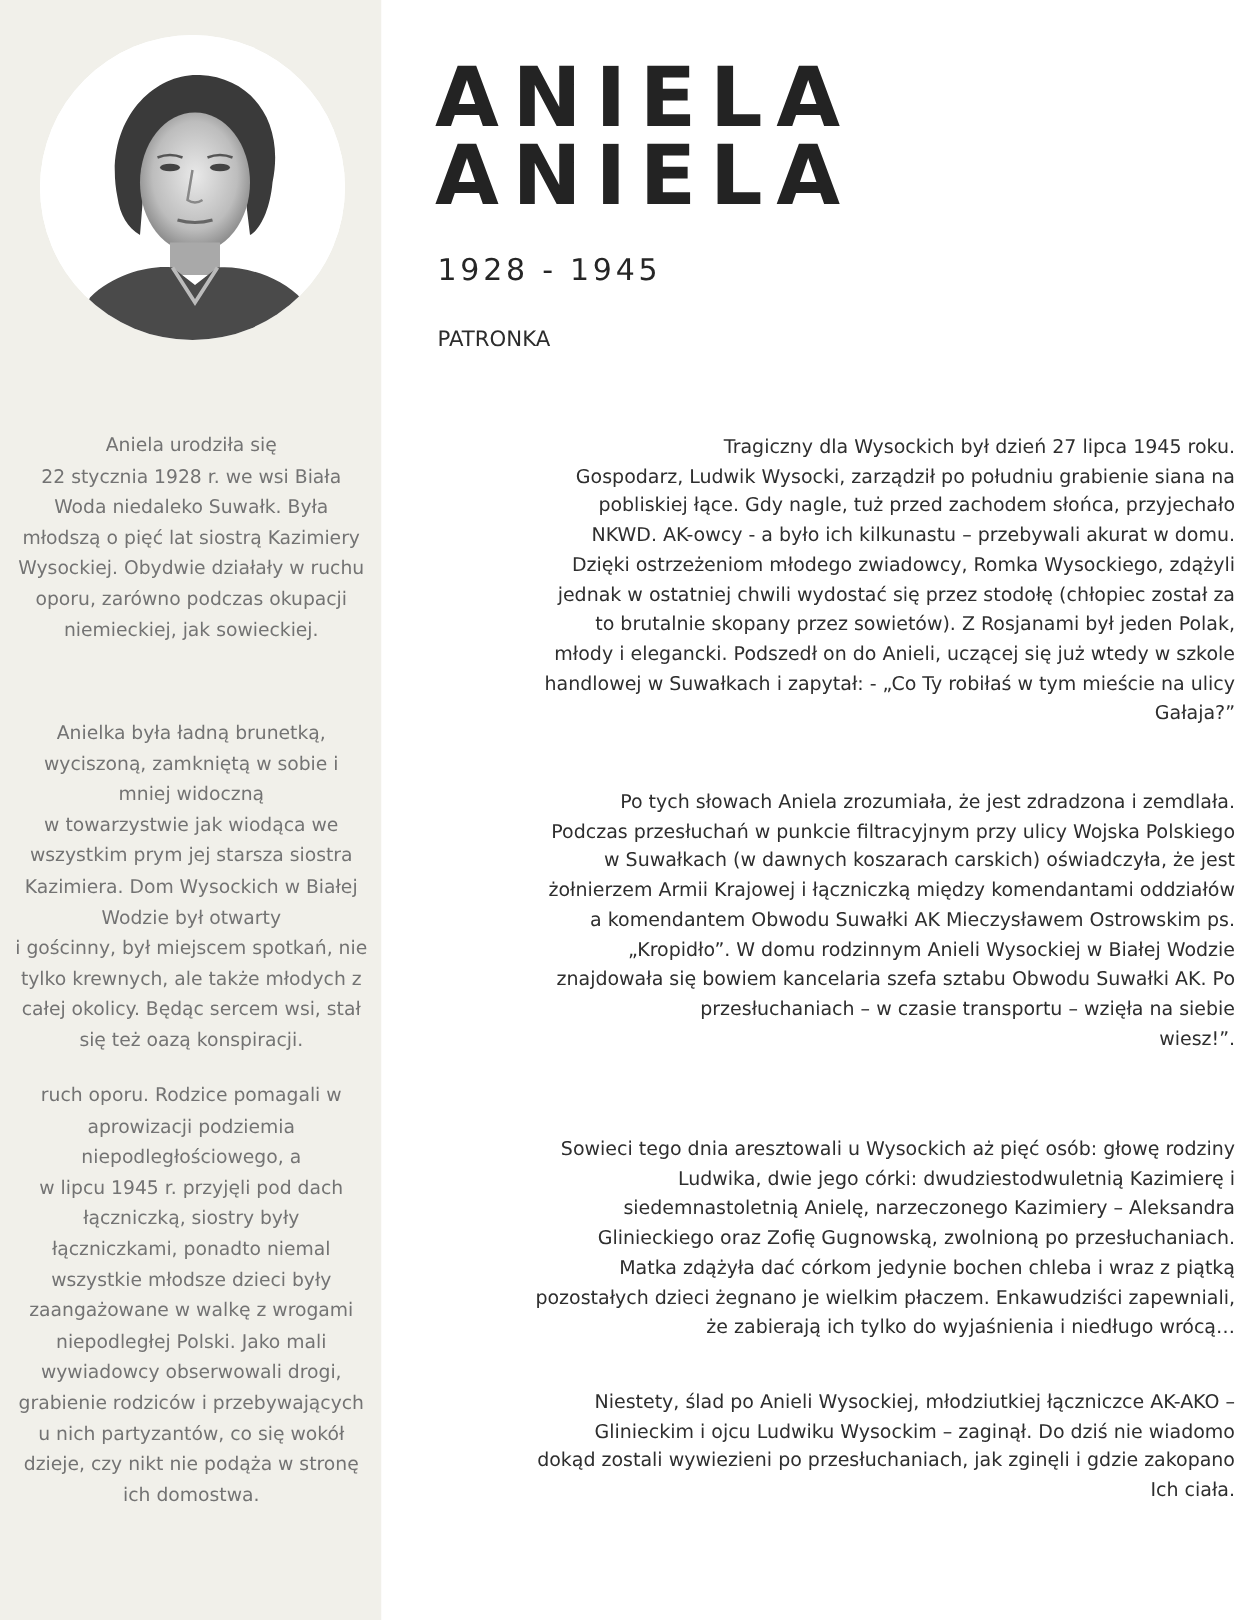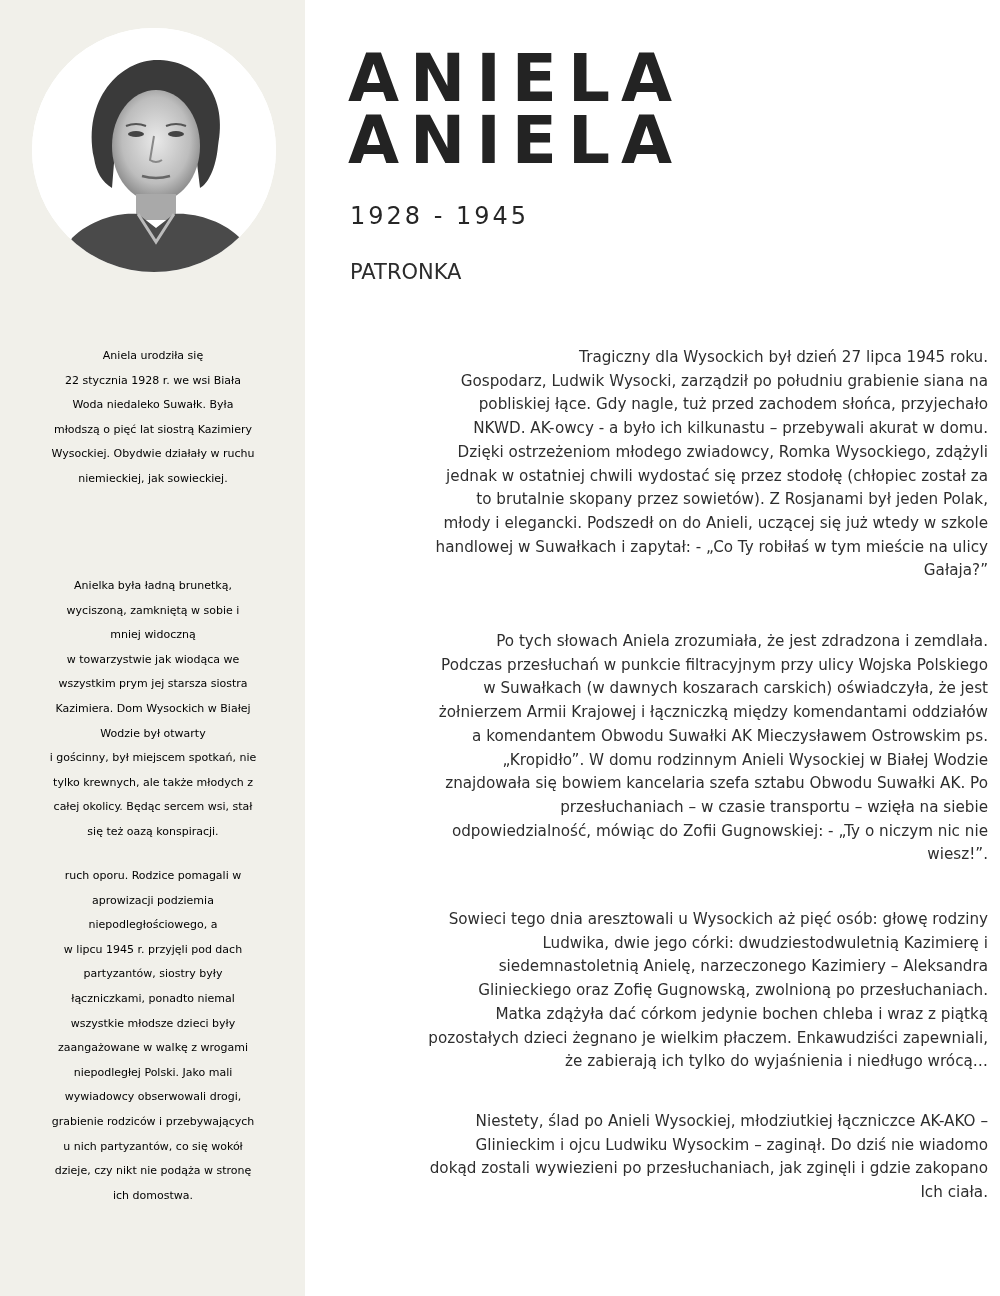--- a/index.html
+++ b/index.html
@@ -11,40 +11,40 @@
       background: #f1f0ea;
     }
     .portrait {
       position: absolute; left: 32px; top: 28px; width: 244px; height: 244px;
       border-radius: 50%; background: #ffffff; overflow: hidden;
     }
     .portrait svg { width: 100%; height: 100%; display: block; }
 
     .side-text {
       position: absolute; left: 8px; width: 290px;
-      text-align: center; font-size: 11px; line-height: 24.6px; color: #000000;
+      text-align: center; font-size: 15px; line-height: 24.6px; color: #737373;
     }
     .side-p1 { top: 344px; }
     .side-p2 { top: 574px; }
     .side-p3 { top: 864px; }
     .side-text .ln { display: block; white-space: nowrap; }
 
     .main { position: absolute; left: 348px; top: 0; width: 640px; }
     .name-line {
       position: absolute; left: 0; font-family: "DejaVu Sans", sans-serif;
       font-weight: bold; font-size: 66px; letter-spacing: 11px; color: #232323; white-space: nowrap;
     }
     .name-1 { top: 40px; }
     .name-2 { top: 102px; }
     .years {
       position: absolute; left: 2px; top: 202px; font-weight: normal; font-size: 24px;
       letter-spacing: 3px; color: #262626; white-space: nowrap;
     }
     .patron {
-      position: absolute; left: 2px; top: 257px; font-size: 21px; line-height: 30px; color: #2c2c2c;
+      position: absolute; left: 2px; top: 257px; font-size: 17px; line-height: 30px; color: #2c2c2c;
       white-space: nowrap;
     }
     .patron .ln { display: block; }
 
     .body-text {
       position: absolute; left: 0; width: 640px; font-size: 15.2px; line-height: 23.7px; color: #2e2e2e;
     }
     .body-text .ln { display: block; white-space: nowrap; text-align: right; }
     .b1 { top: 346px; }
     .b2 { top: 630px; }
@@ -84,20 +84,21 @@
       <path d="M106 186 L124 214 L142 186" stroke="#bbb" stroke-width="3" fill="none"></path>
     </svg>
   </div>
 
   <div class="side-text side-p1">
     <span class="ln">Aniela urodziła się</span>
     <span class="ln">22 stycznia 1928 r. we wsi Biała</span>
     <span class="ln">Woda niedaleko Suwałk. Była</span>
     <span class="ln">młodszą o pięć lat siostrą Kazimiery</span>
     <span class="ln">Wysockiej. Obydwie działały w ruchu</span>
+    <span class="ln">oporu, zarówno podczas okupacji</span>
     <span class="ln">niemieckiej, jak sowieckiej.</span>
   </div>
 
   <div class="side-text side-p2">
     <span class="ln">Anielka była ładną brunetką,</span>
     <span class="ln">wyciszoną, zamkniętą w sobie  i</span>
     <span class="ln">mniej widoczną</span>
     <span class="ln">w towarzystwie jak wiodąca we</span>
     <span class="ln">wszystkim prym jej starsza siostra</span>
     <span class="ln">Kazimiera. Dom Wysockich w Białej</span>
@@ -106,21 +107,21 @@
     <span class="ln">tylko krewnych, ale także młodych z</span>
     <span class="ln">całej okolicy. Będąc sercem wsi, stał</span>
     <span class="ln">się też oazą konspiracji.</span>
   </div>
 
   <div class="side-text side-p3">
     <span class="ln">ruch oporu. Rodzice pomagali w</span>
     <span class="ln">aprowizacji podziemia</span>
     <span class="ln">niepodległościowego, a</span>
     <span class="ln">w lipcu 1945 r. przyjęli pod dach</span>
-    <span class="ln">partyzantów, siostry były</span>
+    <span class="ln">łączniczką, siostry były</span>
     <span class="ln">łączniczkami, ponadto niemal</span>
     <span class="ln">wszystkie młodsze dzieci były</span>
     <span class="ln">zaangażowane w walkę z wrogami</span>
     <span class="ln">niepodległej Polski. Jako mali</span>
     <span class="ln">wywiadowcy obserwowali drogi,</span>
     <span class="ln">grabienie rodziców i przebywających</span>
     <span class="ln">u nich partyzantów,  co się wokół</span>
     <span class="ln">dzieje, czy nikt nie podąża w stronę</span>
     <span class="ln">ich domostwa.</span>
   </div>
@@ -149,21 +150,20 @@
 
   <div class="body-text b2">
     <span class="ln">Po tych słowach Aniela zrozumiała, że jest zdradzona i zemdlała.</span>
     <span class="ln">Podczas przesłuchań w punkcie filtracyjnym przy ulicy Wojska Polskiego</span>
     <span class="ln">w Suwałkach (w dawnych koszarach carskich) oświadczyła, że jest</span>
     <span class="ln">żołnierzem Armii Krajowej i łączniczką między komendantami oddziałów</span>
     <span class="ln">a komendantem Obwodu Suwałki AK Mieczysławem Ostrowskim ps.</span>
     <span class="ln">„Kropidło”. W domu rodzinnym Anieli Wysockiej w Białej Wodzie</span>
     <span class="ln">znajdowała się bowiem kancelaria szefa sztabu Obwodu Suwałki AK. Po</span>
     <span class="ln">przesłuchaniach – w czasie transportu – wzięła na siebie</span>
-    <span class="ln">odpowiedzialność, mówiąc do Zofii Gugnowskiej: - „Ty o niczym nic nie</span>
     <span class="ln">wiesz!”.</span>
   </div>
 
   <div class="body-text b3">
     <span class="ln">Sowieci tego dnia aresztowali u Wysockich aż pięć osób: głowę rodziny</span>
     <span class="ln">Ludwika, dwie jego córki: dwudziestodwuletnią Kazimierę i</span>
     <span class="ln">siedemnastoletnią Anielę, narzeczonego Kazimiery – Aleksandra</span>
     <span class="ln">Glinieckiego oraz Zofię Gugnowską, zwolnioną po przesłuchaniach.</span>
     <span class="ln">Matka zdążyła dać córkom jedynie bochen chleba i wraz z piątką</span>
     <span class="ln">pozostałych dzieci żegnano je wielkim płaczem. Enkawudziści zapewniali,</span>

